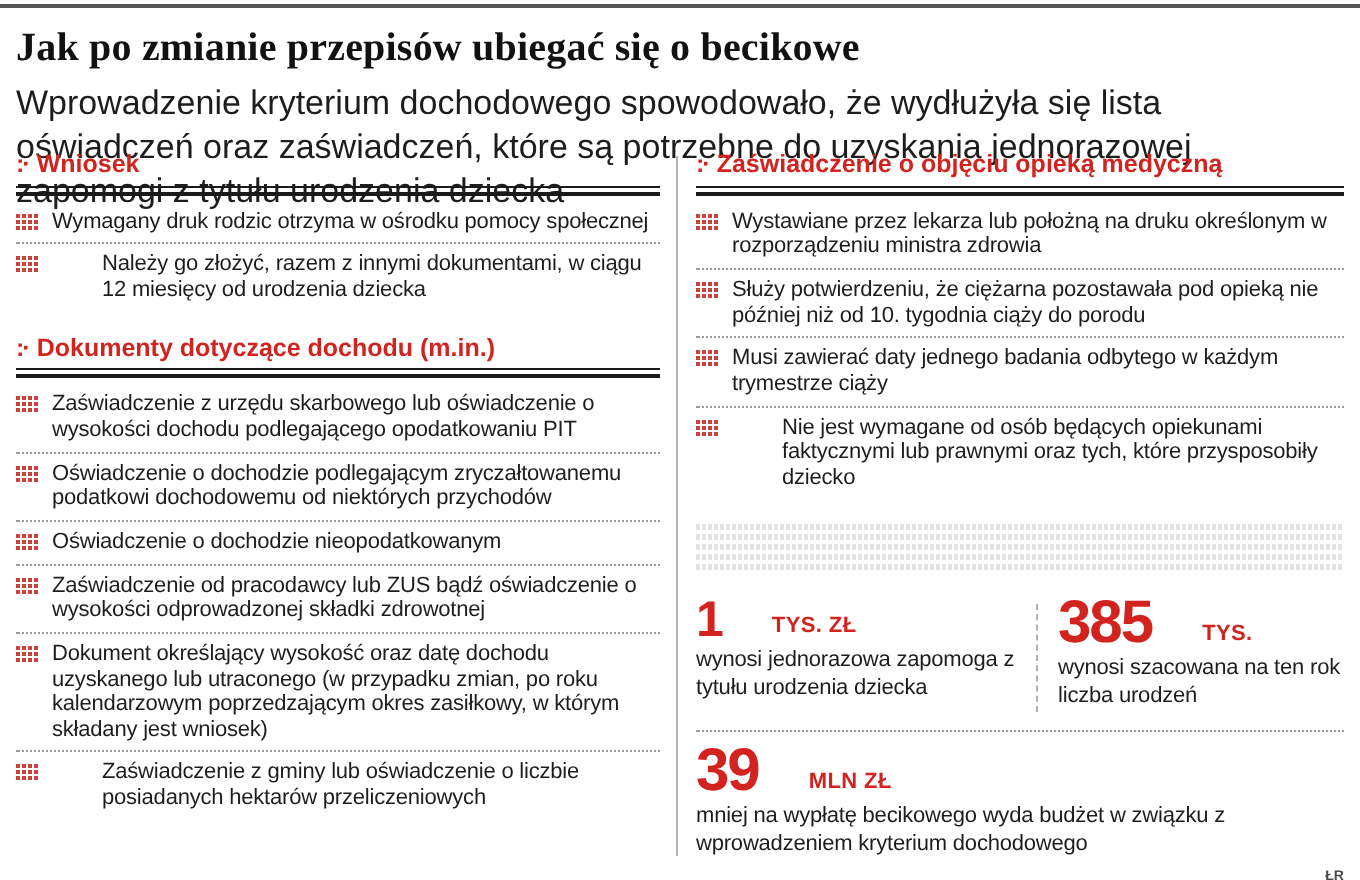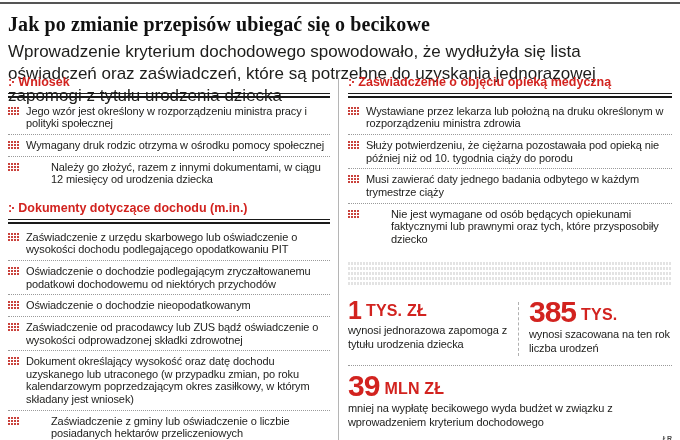--- a/index.html
+++ b/index.html
@@ -33,21 +33,21 @@
             repeating-linear-gradient(to bottom, transparent 0 3px, #fff 3px 5px),
             repeating-linear-gradient(to right, transparent 0 2px, #fff 2px 3px);}
 
   .stats-row{display:flex;margin-top:14px;}
   .stat-a{flex:0 0 160px;}
   .stat-sep{border-left:1px dashed #b0b0b0;margin:2px 10px 0 10px;}
   .stat-b{flex:1;min-width:0;}
   .stat-head{display:flex;align-items:flex-end;gap:5px;color:var(--accent);}
   .stat-value{font-weight:bold;font-size:30px;line-height:.82;letter-spacing:-1px;}
   .stat-value-sm{font-size:25px;}
-  .stat-unit{font-weight:bold;font-size:16px;line-height:1;margin-bottom:1px;letter-spacing:.2px;}
+  .stat-unit{font-weight:bold;font-size:11px;line-height:1;margin-bottom:1px;letter-spacing:.2px;margin-left:20px;}
   .stat-desc{margin-top:4px;font-size:11px;line-height:1.25;letter-spacing:-0.1px;color:#1d1d1b;}
   .sep-dotted{border-top:1px dotted #9a9a9a;margin-top:9px;}
   .stat-wide{margin-top:8px;}
   .credit{text-align:right;font-size:7px;color:#4a4a4a;margin-top:5px;font-weight:bold;}
 </style>
 </head>
 <body>
 
 <div class="page" style="--accent:#d2231f;">
   <div class="top-rule"></div>
@@ -57,24 +57,20 @@
   <div class="columns">
 
     <div class="col-left">
 
       <div class="section">
         <div class="section-header">
           <span class="section-marker">:·</span><span>Wniosek</span>
         </div>
         <div class="header-rule"></div>
         <div class="items">
-          <div class="item">
-              <span class="bullet"></span>
-              <span>Jego wzór jest określony w rozporządzeniu ministra pracy i polityki społecznej</span>
-            </div>
           <div class="item">
               <span class="bullet"></span>
               <span>Wymagany druk rodzic otrzyma w ośrodku pomocy społecznej</span>
             </div>
           <div class="item">
               <span class="bullet"></span>
               <span>Należy go złożyć, razem z innymi dokumentami, w ciągu 12 miesięcy od urodzenia dziecka</span>
             </div>
         </div>
       </div>

